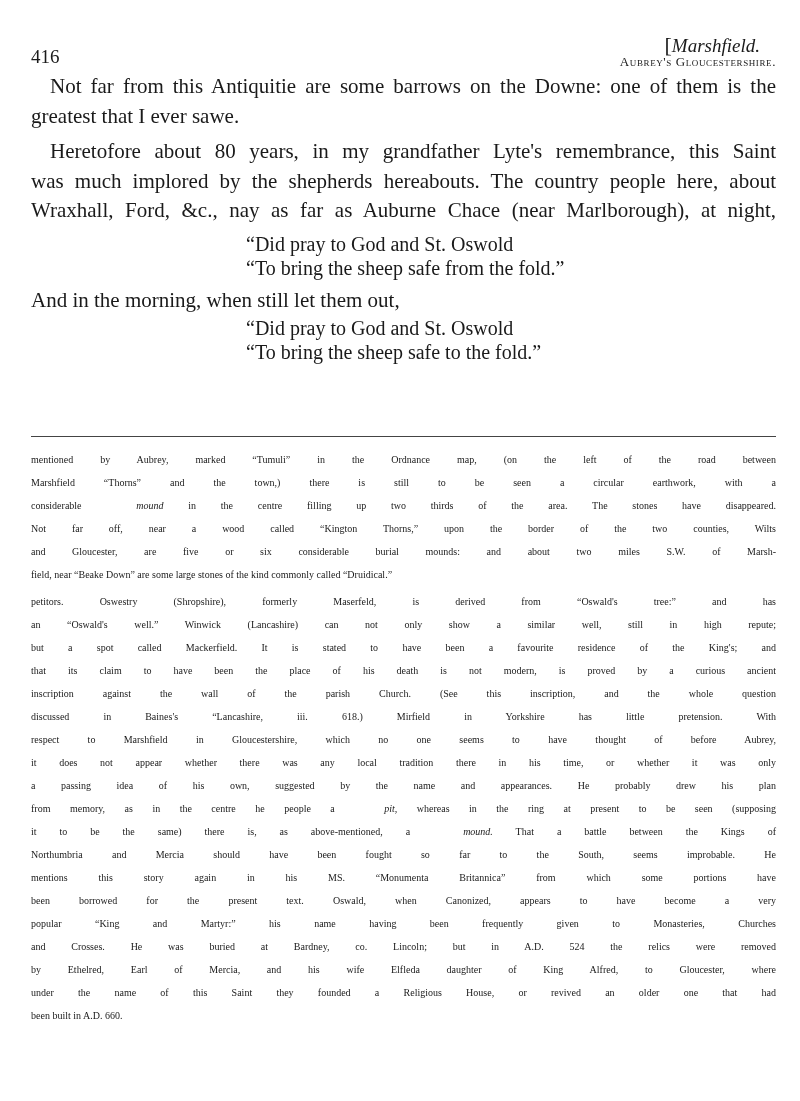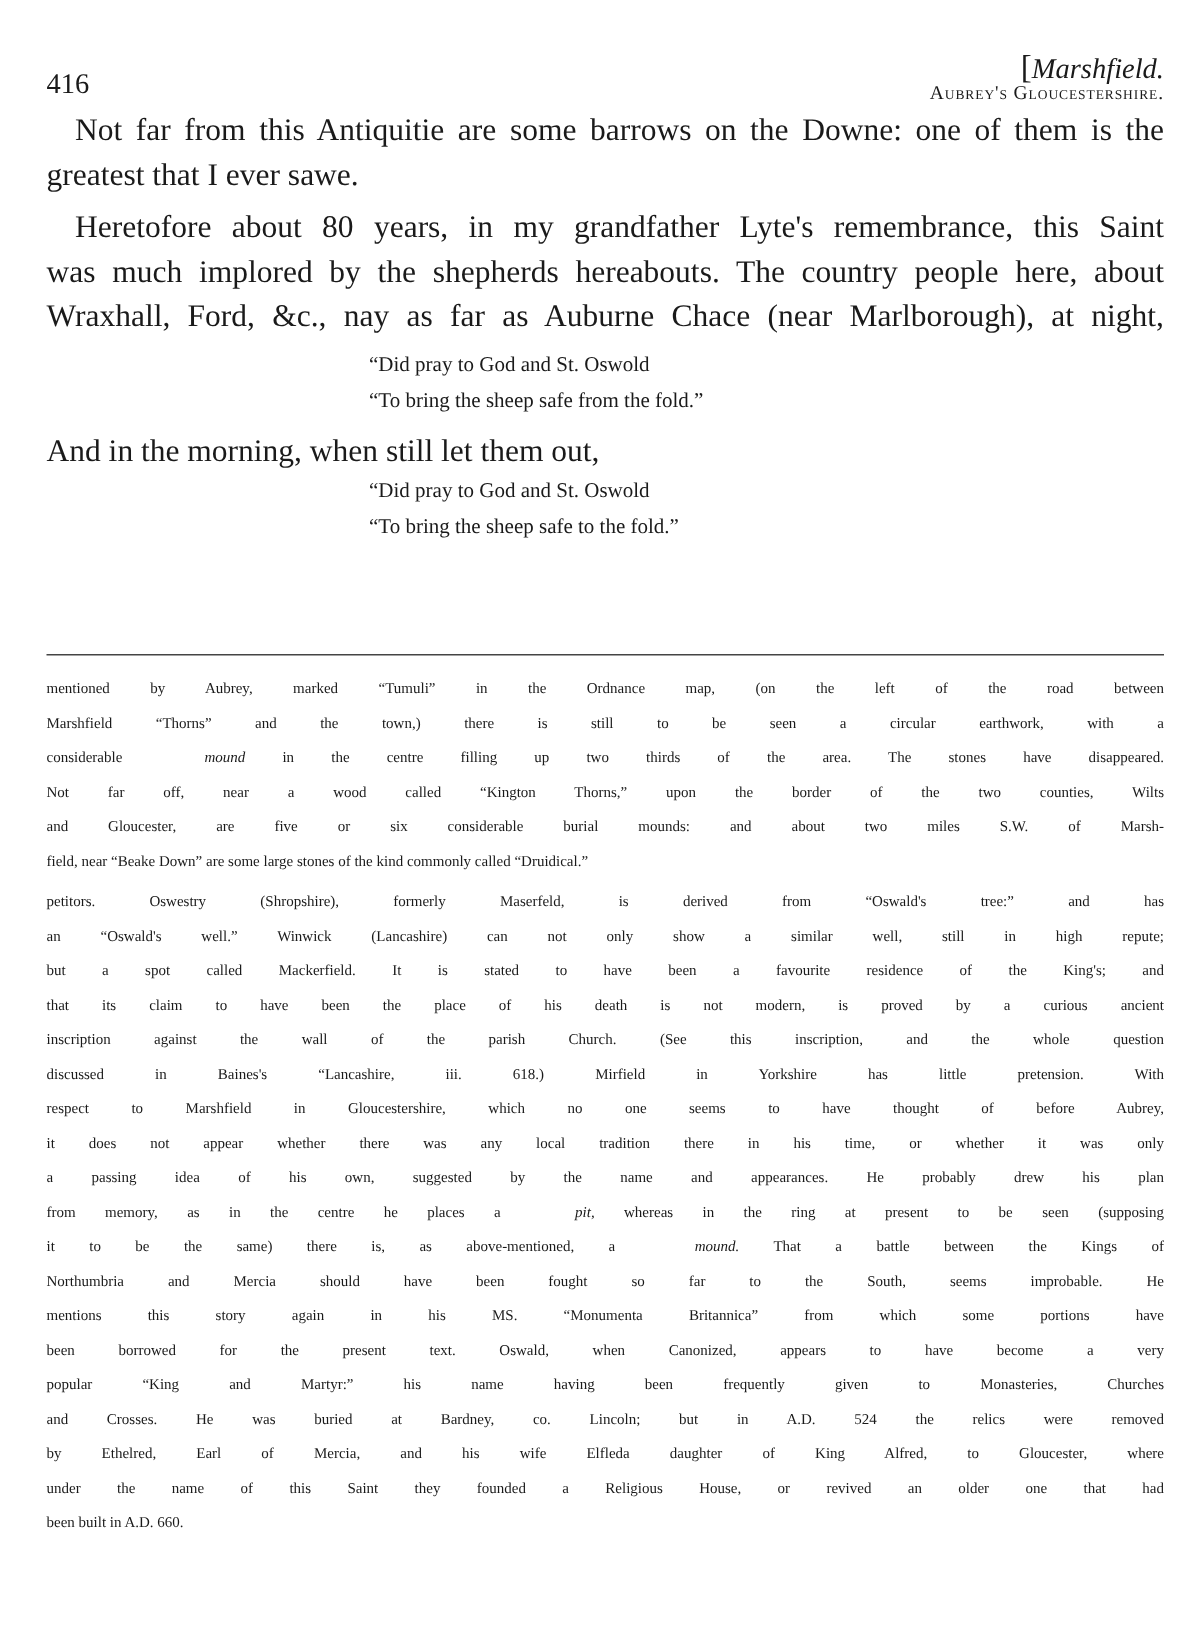--- a/index.html
+++ b/index.html
@@ -10,33 +10,33 @@
     }
     .header {
       position: absolute; top: 30px; left: 31px; width: 745px; height: 30px;
     }
     .page-num { position: absolute; left: 0; top: 4px; font-size: 19px; margin-top: 12px; }
     .running-title {
       position: absolute; left: 0; right: 0; top: 24px; text-align: right;
       font-size: 13px; letter-spacing: 0.6px; font-variant: small-caps;
     }
     .section-marker {
-      position: absolute; right: 0; top: 2px; font-size: 19px; font-style: italic;
+      position: absolute; right: 16px; top: 2px; font-size: 19px; font-style: italic;
     }
     .bracket { font-style: normal; font-size: 22px; }
 
     .main { position: absolute; left: 31px; width: 745px; top: 72px; }
     .line {
       display: block; white-space: nowrap; font-size: 21px; height: 29.6px; line-height: 29.6px;
       text-align: justify; text-align-last: justify;
     }
     .line.last { text-align-last: left; }
     .indent { padding-left: 19px; }
     .gap { height: 6px; }
-    .verse { font-size: 14px; height: 24px; line-height: 24px; padding-left: 215px; display: block; white-space: nowrap; }
+    .verse { font-size: 20px; height: 24px; line-height: 24px; padding-left: 215px; display: block; white-space: nowrap; }
 
     .rule {
       position: absolute; left: 31px; width: 745px; top: 436px; height: 0;
       border-top: 1.4px solid #444;
     }
 
     .notes { position: absolute; left: 31px; width: 745px; top: 448px; }
     .nline {
       display: block; white-space: nowrap; font-size: 10px; height: 23px; line-height: 23px;
       text-align: justify; text-align-last: justify;
@@ -83,21 +83,21 @@
   <div class="pgap"></div>
   <span class="nline">petitors. Oswestry (Shropshire), formerly Maserfeld, is derived from “Oswald's tree:” and has</span>
   <span class="nline">an “Oswald's well.” Winwick (Lancashire) can not only show a similar well, still in high repute;</span>
   <span class="nline">but a spot called Mackerfield. It is stated to have been a favourite residence of the King's; and</span>
   <span class="nline">that its claim to have been the place of his death is not modern, is proved by a curious ancient</span>
   <span class="nline">inscription against the wall of the parish Church. (See this inscription, and the whole question</span>
   <span class="nline">discussed in Baines's “Lancashire, iii. 618.) Mirfield in Yorkshire has little pretension. With</span>
   <span class="nline">respect to Marshfield in Gloucestershire, which no one seems to have thought of before Aubrey,</span>
   <span class="nline">it does not appear whether there was any local tradition there in his time, or whether it was only</span>
   <span class="nline">a passing idea of his own, suggested by the name and appearances. He probably drew his plan</span>
-  <span class="nline"><span>from memory, as in the centre he places a </span><em>pit,</em><span> whereas in the ring at present to be seen (supposing</span></span>
+  <span class="nline"><span>from memory, as in the centre he people a </span><em>pit,</em><span> whereas in the ring at present to be seen (supposing</span></span>
   <span class="nline"><span>it to be the same) there is, as above-mentioned, a </span><em>mound.</em><span> That a battle between the Kings of</span></span>
   <span class="nline">Northumbria and Mercia should have been fought so far to the South, seems improbable. He</span>
   <span class="nline">mentions this story again in his MS. “Monumenta Britannica” from which some portions have</span>
   <span class="nline">been borrowed for the present text. Oswald, when Canonized, appears to have become a very</span>
   <span class="nline">popular “King and Martyr:” his name having been frequently given to Monasteries, Churches</span>
   <span class="nline">and Crosses. He was buried at Bardney, co. Lincoln; but in A.D. 524 the relics were removed</span>
   <span class="nline">by Ethelred, Earl of Mercia, and his wife Elfleda daughter of King Alfred, to Gloucester, where</span>
   <span class="nline">under the name of this Saint they founded a Religious House, or revived an older one that had</span>
   <span class="nline last">been built in A.D. 660.</span>
 </div>

